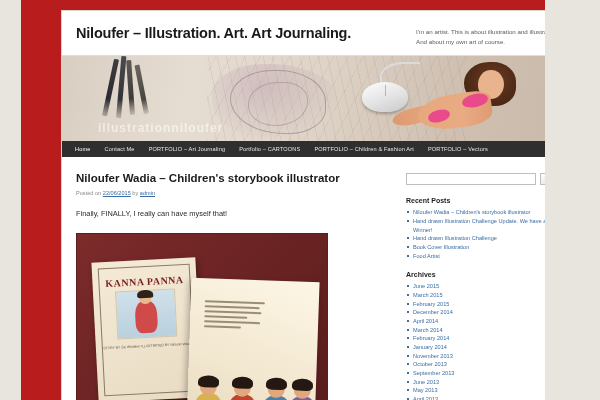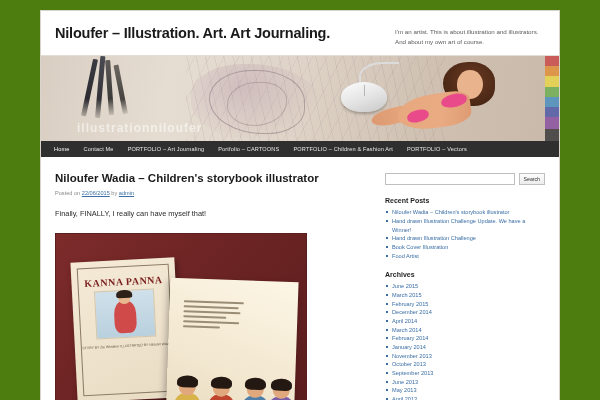--- a/index.html
+++ b/index.html
@@ -4,24 +4,25 @@
 <style>
   * { box-sizing: border-box; }
   html, body {
     margin: 0; padding: 0;
     width: 600px; height: 400px;
     overflow: hidden;
     background: #e8e5de;
     font-family: "Liberation Sans", sans-serif;
   }
   #page {
-    width: 600px; height: 400px;
+    width: 524px; height: 400px;
     position: relative;
-    background: #4d7c0f;
+    background: #b91c1c;
     overflow: hidden;
+    margin-left: 21px;
   }
   .site {
     position: absolute;
     left: 40px; top: 10px;
     width: 520px;
     min-height: 390px;
     background: #ffffff;
     border: 1px solid #d8d4cc;
   }
   

